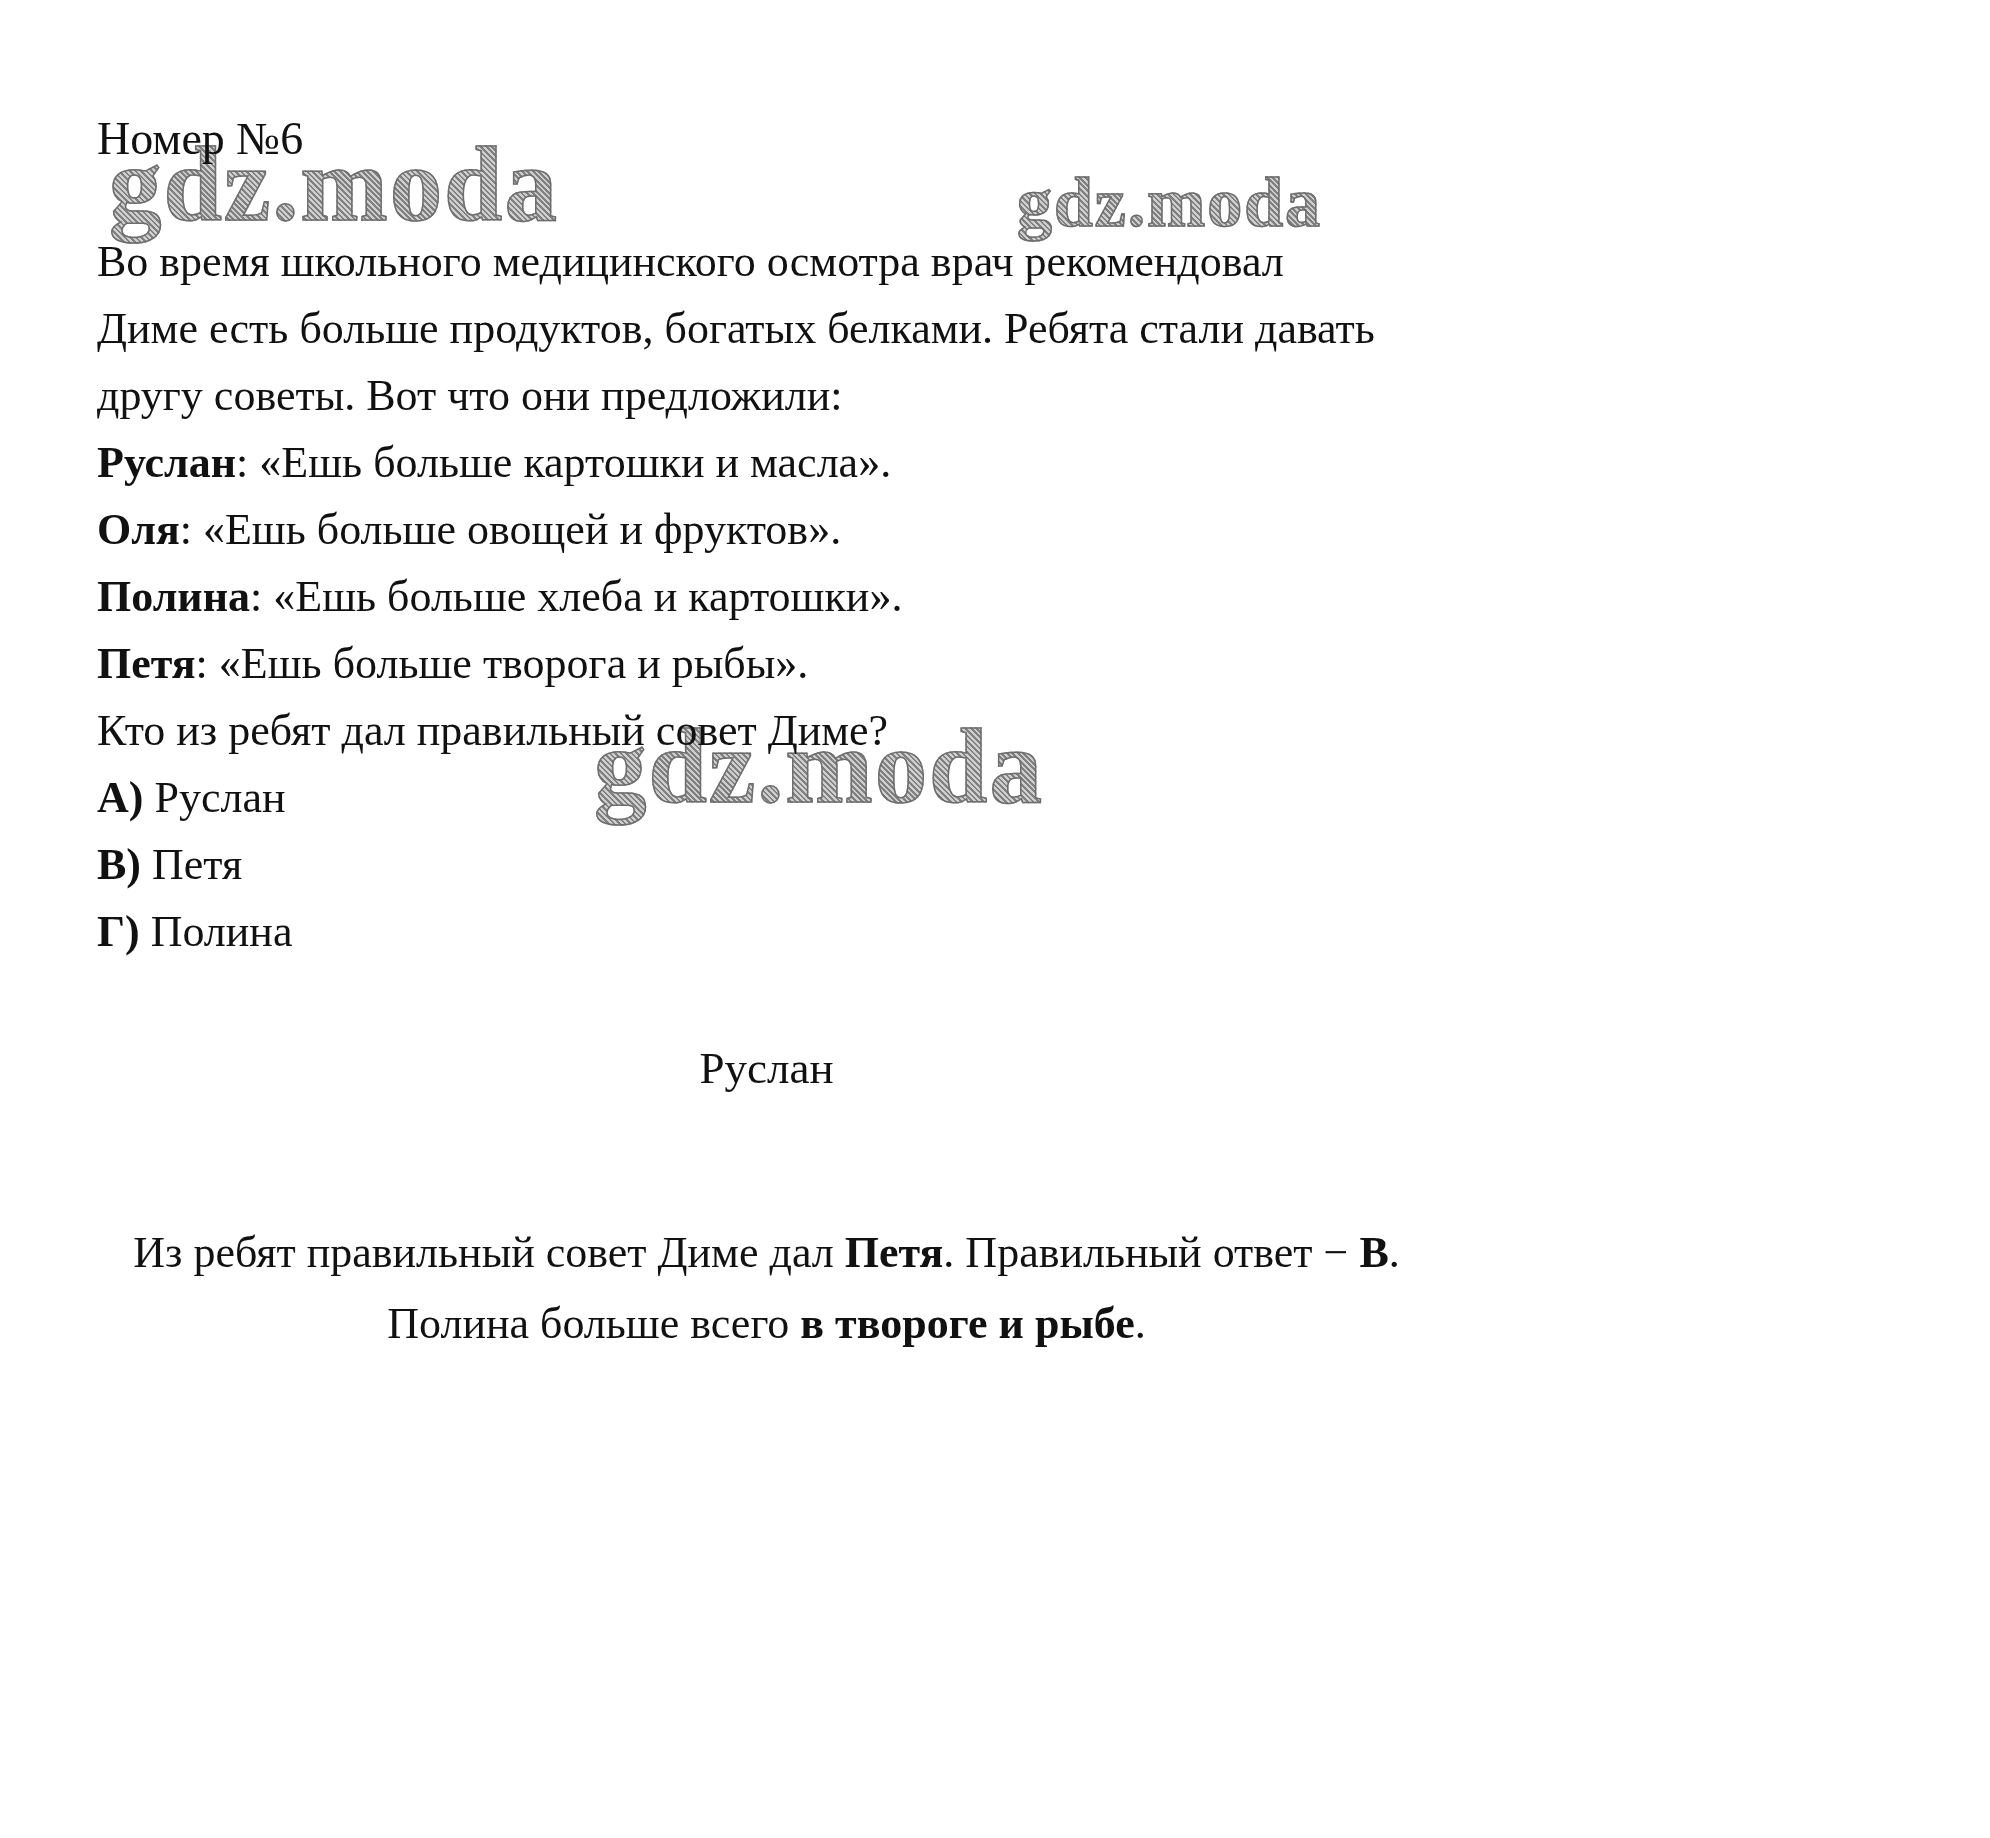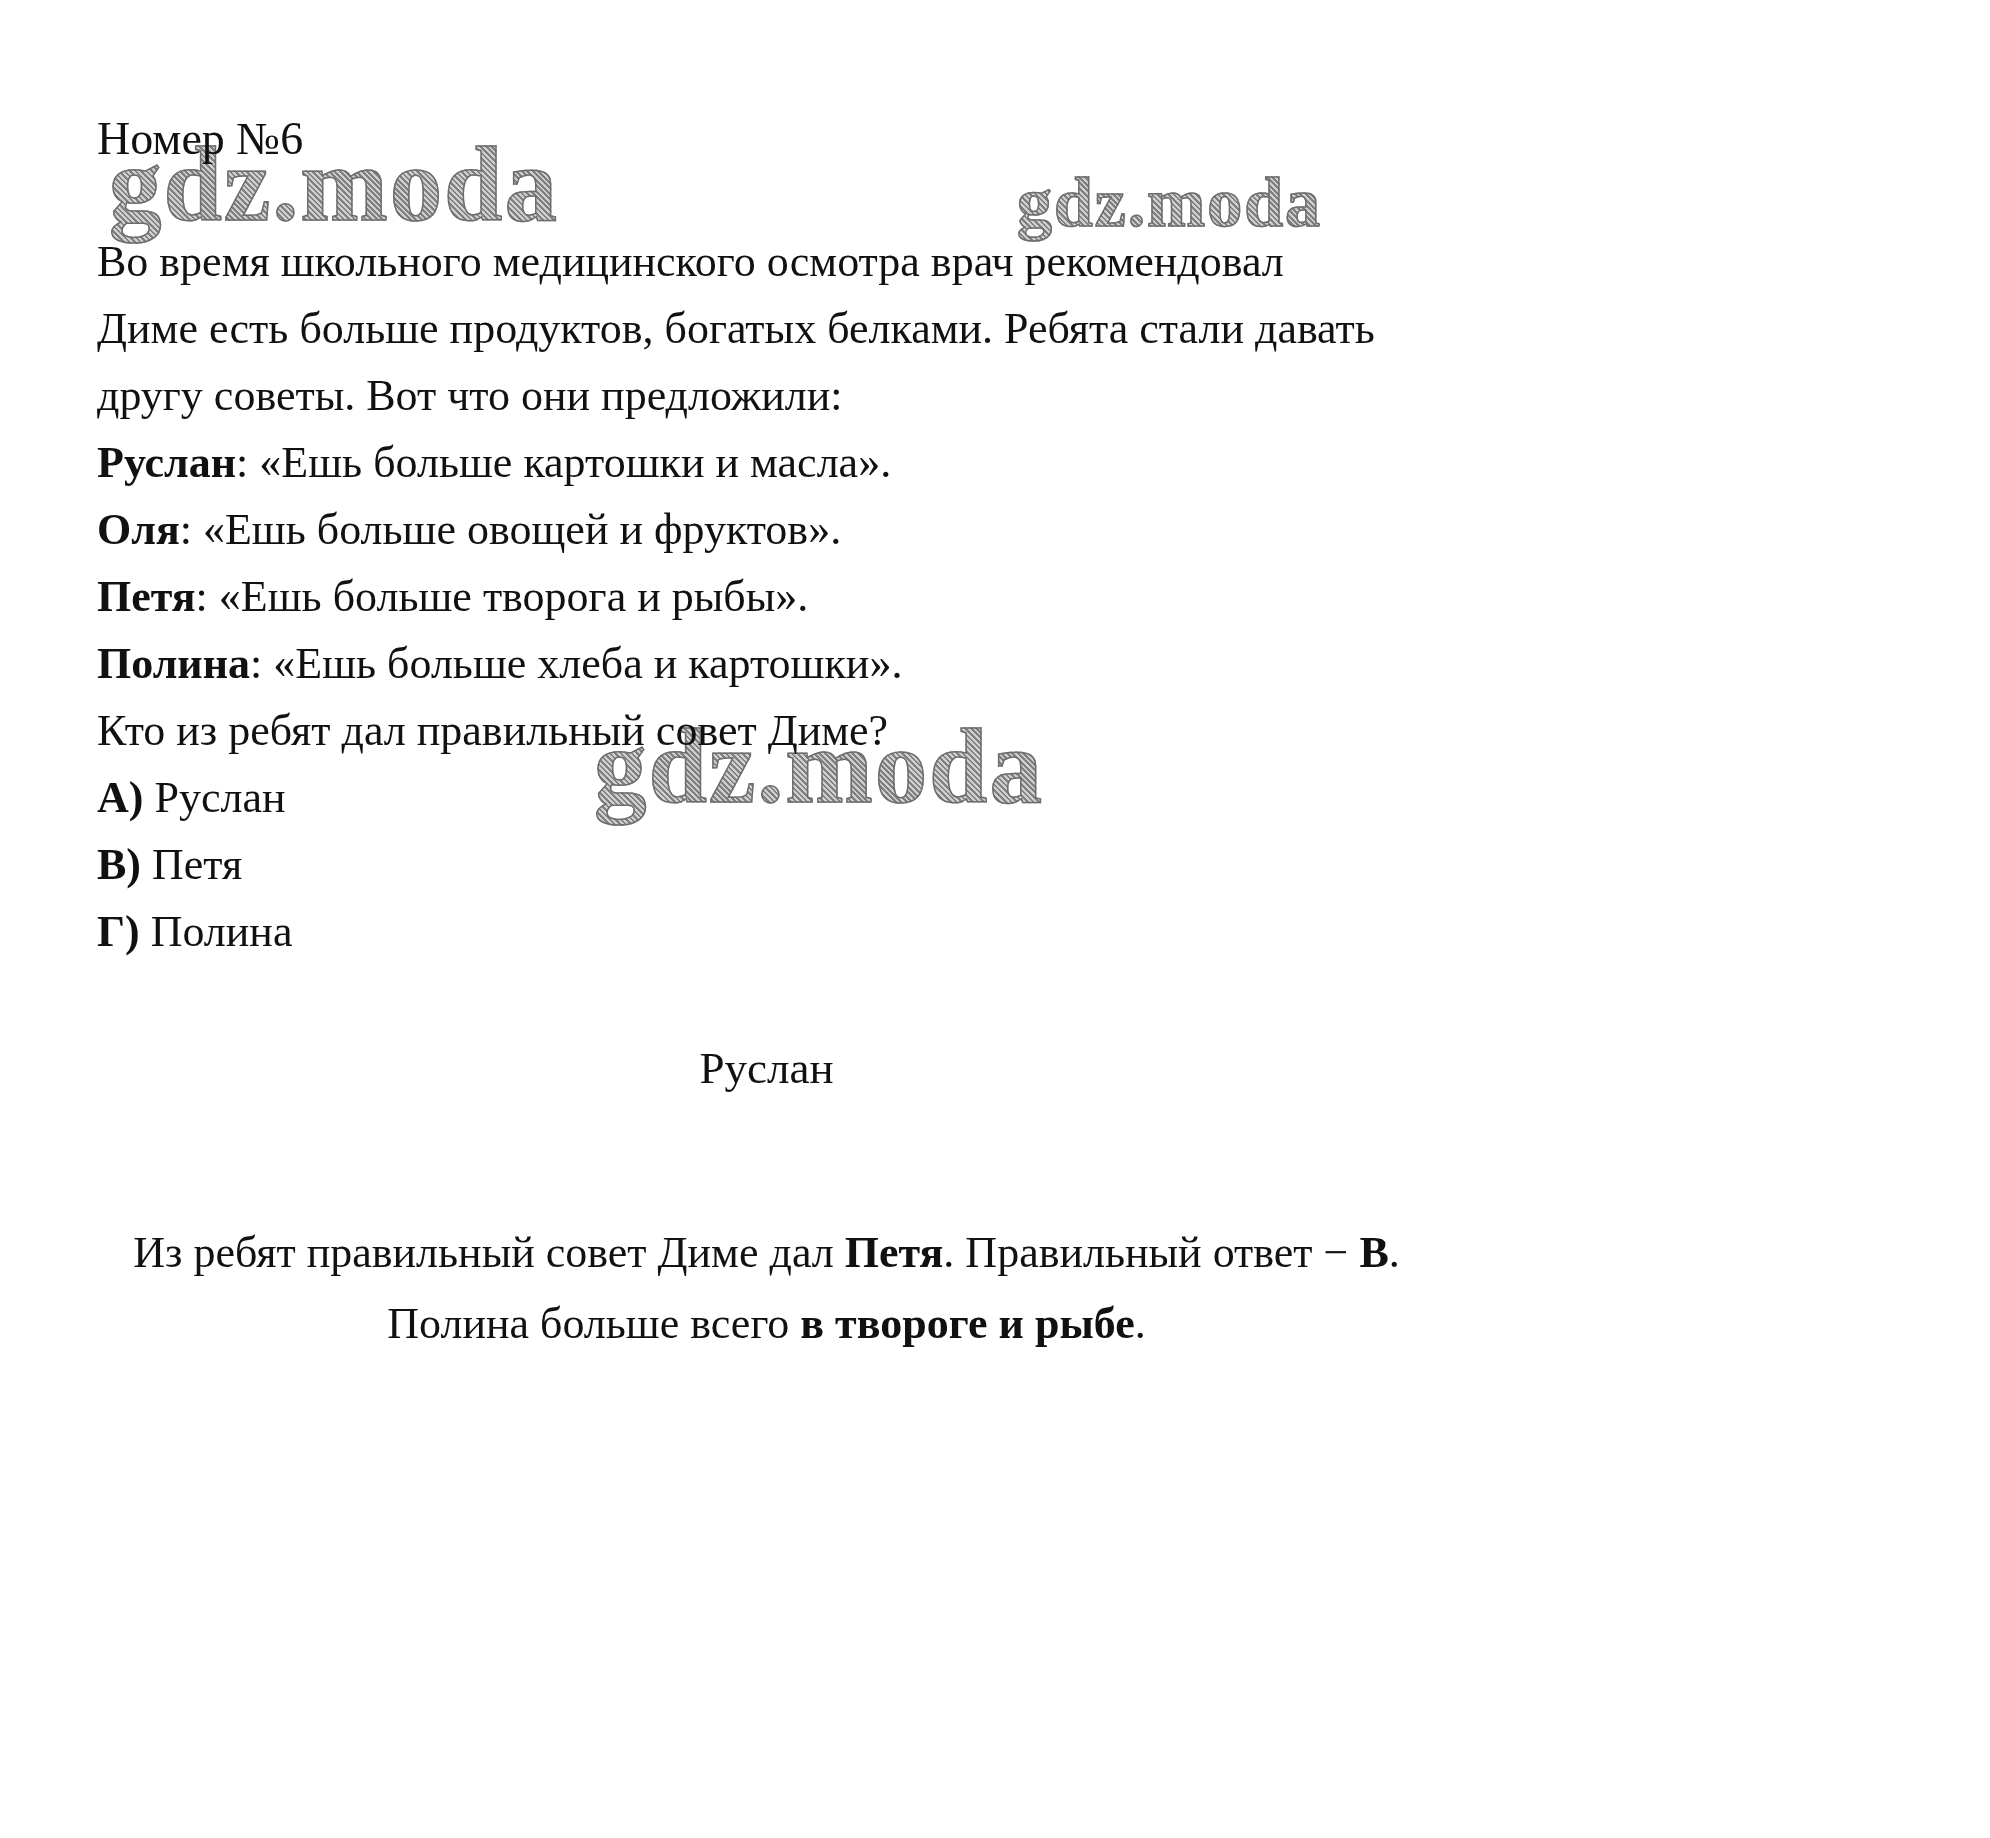--- a/index.html
+++ b/index.html
@@ -85,22 +85,22 @@
 <div class="content">
 
   <h1 class="doc-title">Номер №6</h1>
 
   <div class="line">Во время школьного медицинского осмотра врач рекомендовал</div>
   <div class="line">Диме есть больше продуктов, богатых белками. Ребята стали давать</div>
   <div class="line">другу советы. Вот что они предложили:</div>
 
   <div class="line"><b>Руслан</b><span>: «Ешь больше картошки и масла».</span></div>
   <div class="line"><b>Оля</b><span>: «Ешь больше овощей и фруктов».</span></div>
+  <div class="line"><b>Полина</b><span>: «Ешь больше хлеба и картошки».</span></div>
   <div class="line"><b>Петя</b><span>: «Ешь больше творога и рыбы».</span></div>
-  <div class="line"><b>Полина</b><span>: «Ешь больше хлеба и картошки».</span></div>
 
   <div class="line">Кто из ребят дал правильный совет Диме?</div>
 
   <div class="line"><b>А)</b><span> Руслан</span></div>
   <div class="line"><b>В)</b><span> Петя</span></div>
   <div class="line"><b>Г)</b><span> Полина</span></div>
 
   <div class="solution-heading">Руслан</div>
 
   <div class="solution-block">

